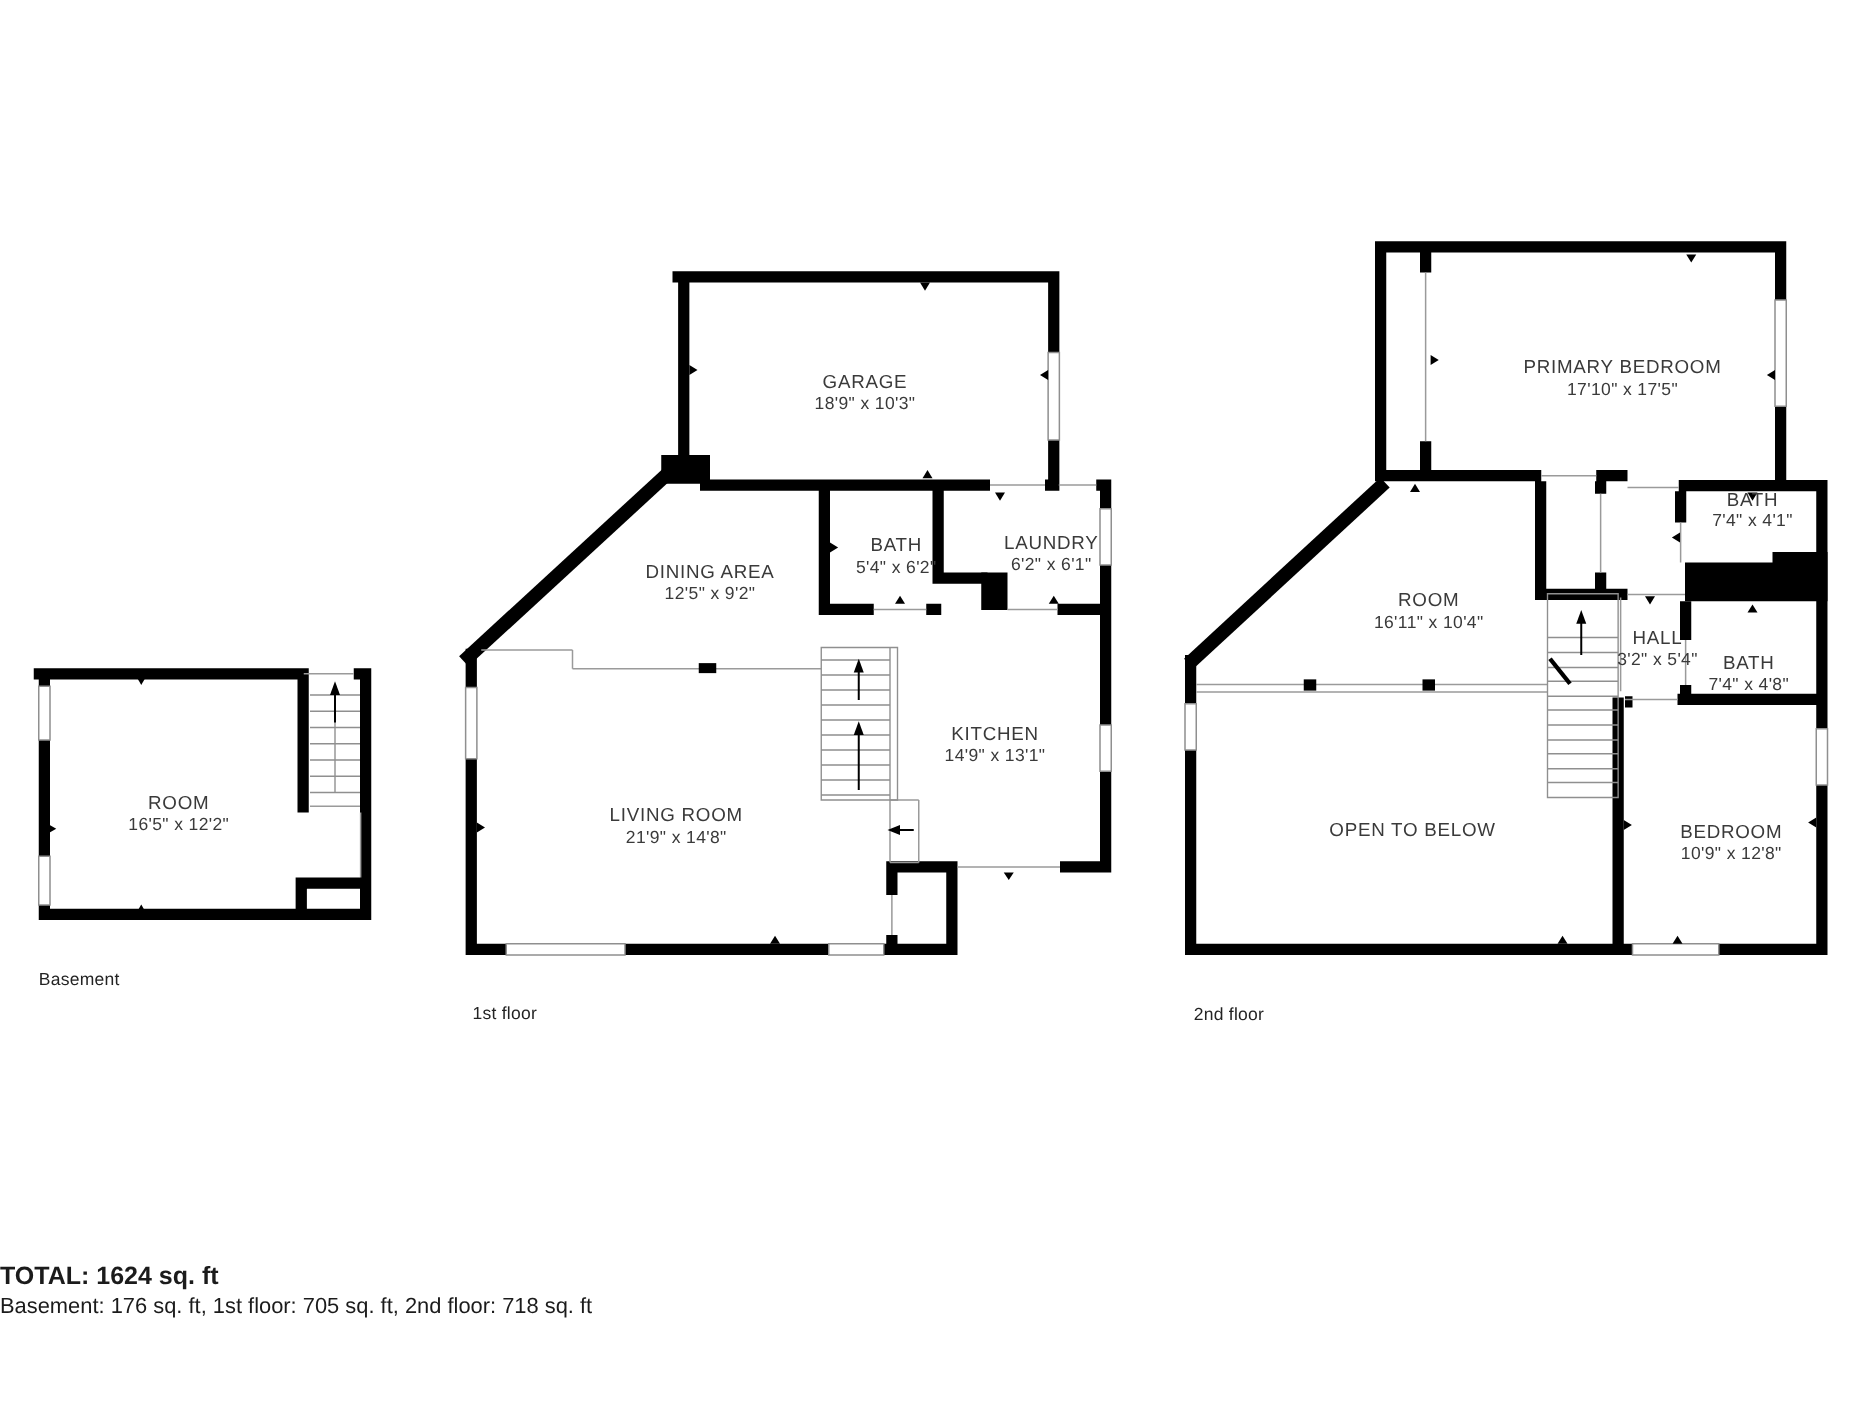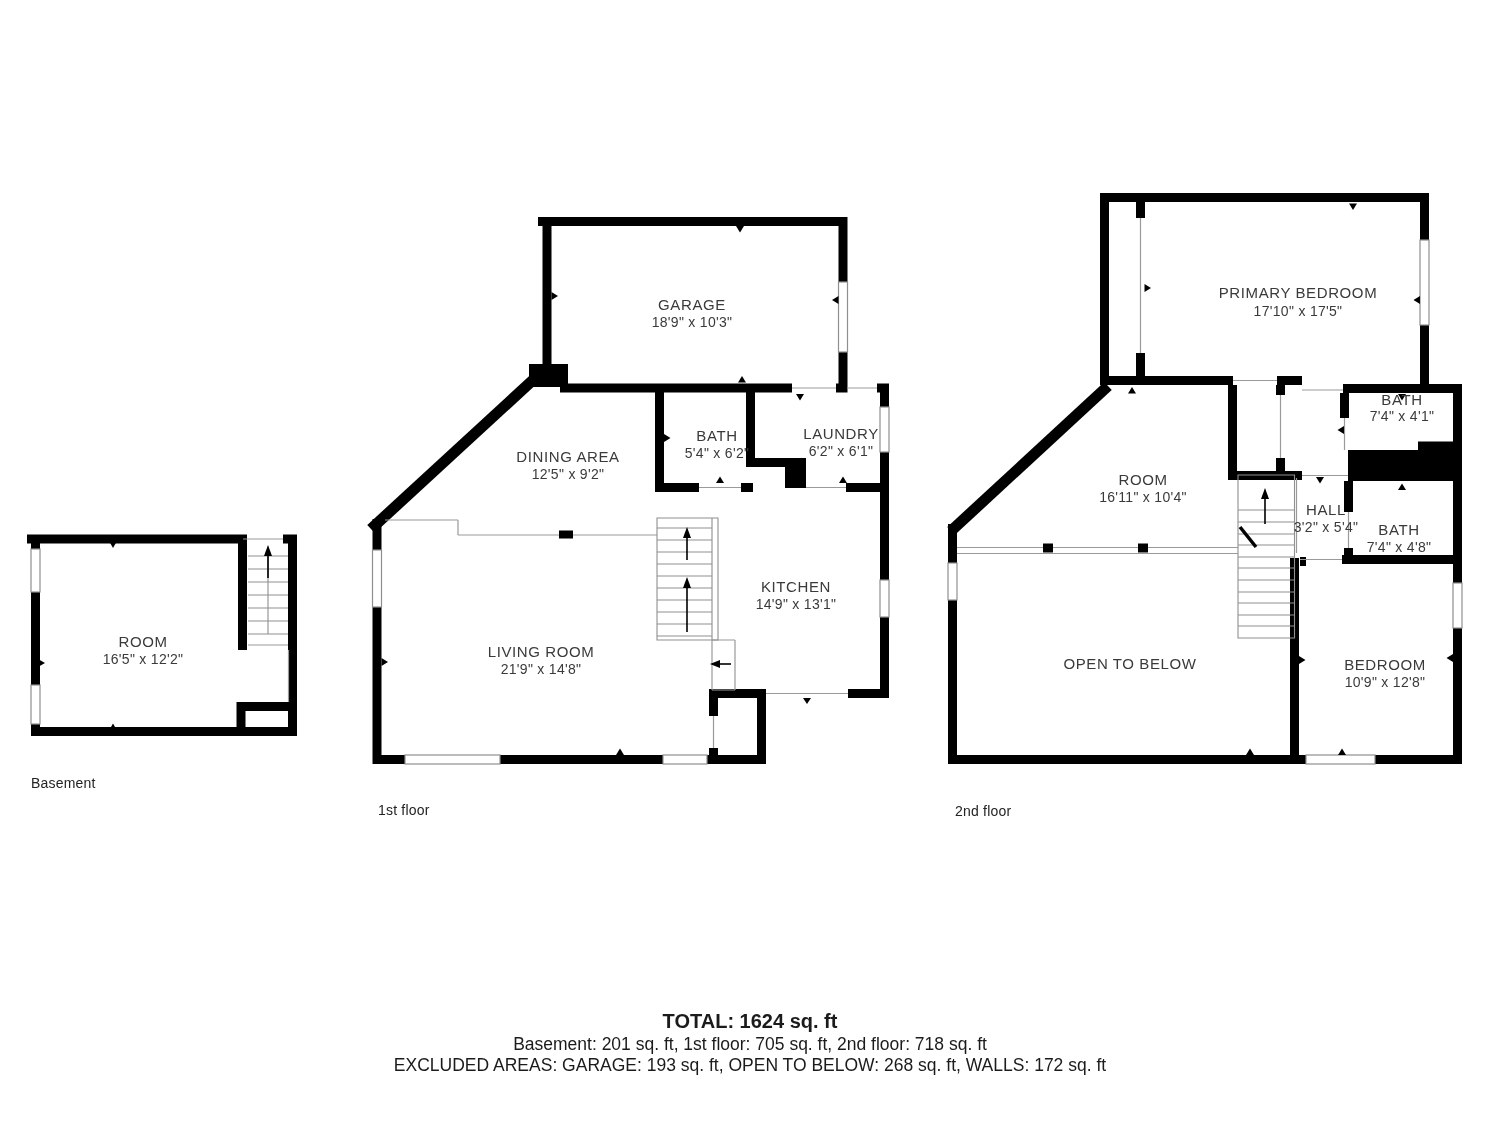--- a/index.html
+++ b/index.html
@@ -12,21 +12,21 @@
   .tread{stroke:#8f8f8f;stroke-width:1.1;fill:none;}
   .win{fill:#fff;stroke:#8f8f8f;stroke-width:1.2;}
   .tick{fill:#000;stroke:none;}
   .arr{stroke:#000;stroke-width:1.6;fill:none;}
   .blk{fill:#000;stroke:none;}
   text{fill:#3a3a3a;}
   .room-name{font-size:15px;letter-spacing:0.6px;}
   .room-dims{font-size:14px;letter-spacing:0.3px;}
   .floor-label{font-size:14px;fill:#232323;letter-spacing:0.2px;}
   .mid{text-anchor:middle;}
-  .summary{position:absolute;left:0;right:0;text-align:center;color:#1b1b1b;}
+  .summary{position:absolute;left:0;right:0;color:#1b1b1b;}
   .s-total{top:1010px;font-size:20px;font-weight:700;}
   .s-breakdown{top:1034px;font-size:17.5px;}
   .s-excluded{top:1055px;font-size:17.5px;}
   .s-disclaimer{top:1089px;font-size:10px;color:#c9c9c9;letter-spacing:0.45px;}
 </style>
 </head>
 <body>
 
 <div id="stage">
 <svg width="1500" height="1125" viewBox="0 0 1500 1125">
@@ -185,15 +185,14 @@
     <text class="room-name mid" x="1399" y="535">BATH</text>
     <text class="room-dims mid" x="1399" y="552">7'4" x 4'8"</text>
     <text class="room-name mid" x="1130" y="669">OPEN TO BELOW</text>
     <text class="room-name mid" x="1385" y="670">BEDROOM</text>
     <text class="room-dims mid" x="1385" y="687">10'9" x 12'8"</text>
     <text class="floor-label" x="955" y="816">2nd floor</text>
   </g>
 </svg>
 
   <div class="summary s-total">TOTAL: 1624 sq. ft</div>
-  <div class="summary s-breakdown">Basement: 201 sq. ft, 1st floor: 705 sq. ft, 2nd floor: 718 sq. ft</div>
-  <div class="summary s-excluded">EXCLUDED AREAS: GARAGE: 193 sq. ft, OPEN TO BELOW: 268 sq. ft, WALLS: 172 sq. ft</div>
+  <div class="summary s-breakdown">Basement: 176 sq. ft, 1st floor: 705 sq. ft, 2nd floor: 718 sq. ft</div>
 </div>
 
 </body></html>

